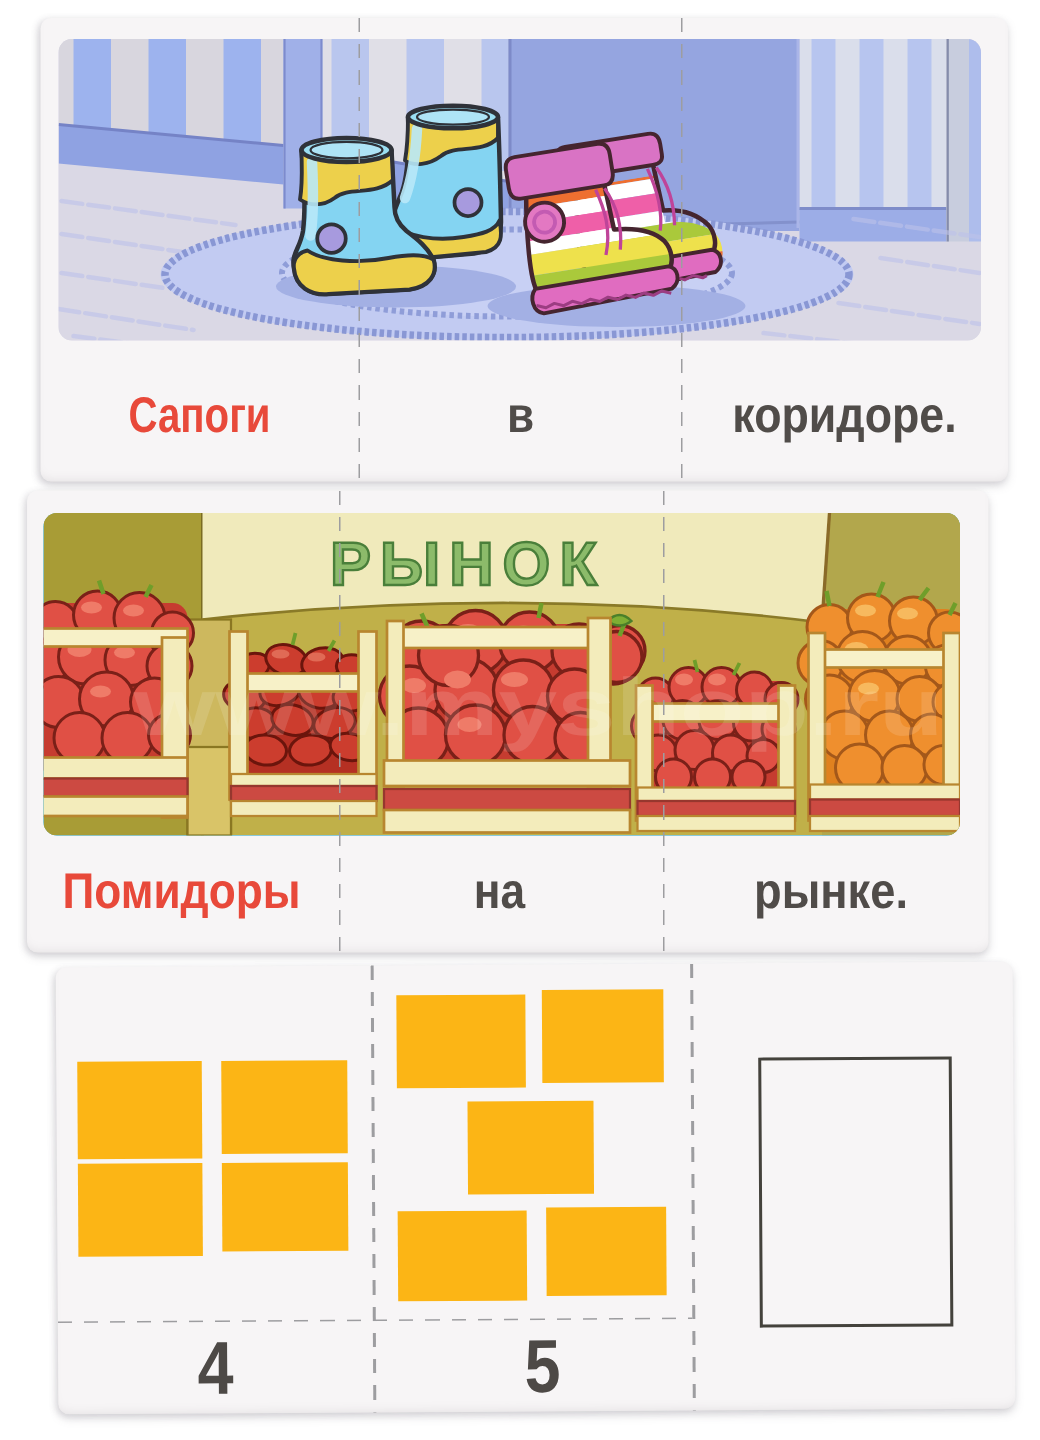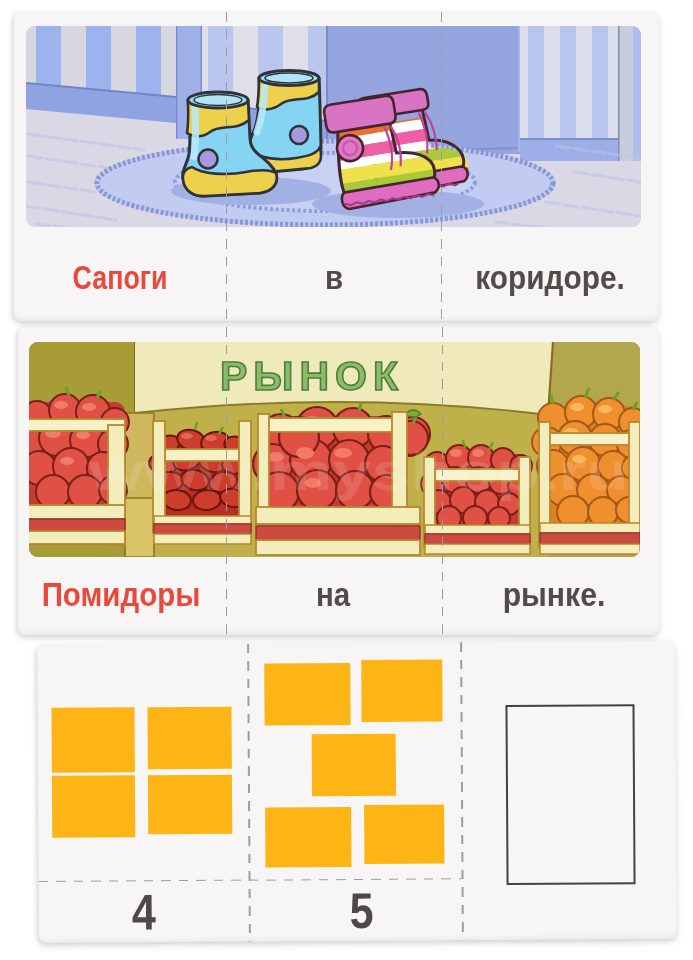--- a/index.html
+++ b/index.html
@@ -9,21 +9,21 @@
 .dashh{position:absolute;height:1.4px;background:repeating-linear-gradient(to right,#9d9da0 0 9.5px,rgba(0,0,0,0) 9.5px 17.5px)}
 .w{position:absolute;font-weight:bold;white-space:nowrap;font-size:33.5px;color:#504c49}
 .red{color:#e8493a}
 .ill{position:absolute;border-radius:9px;overflow:hidden}
 .orect{position:absolute;background:#fcb515}
 .num{position:absolute;font-weight:bold;color:#4d4946;font-size:50px;transform:translate(-50%,-50%) scaleX(0.86)}
 </style>
 </head>
 <body>
 
-<div class="card" id="c1" style="left:14px;top:12px;width:645px;height:309px;">
+<div class="card" id="c1" style="left:27px;top:12px;width:645px;height:309px;">
 
   <div class="ill" style="left:12px;top:14px;width:615px;height:201px;background:#dad8e5">
     <svg width="615" height="201" viewBox="0 0 615 201" xmlns="http://www.w3.org/2000/svg">
       <defs>
         <clipPath id="wallA">
             <polygon points="0,0 150,0 150,71 0,57"></polygon>
           </clipPath>
         <clipPath id="wallB">
             <polygon points="176,0 300,0 300,95 176,74"></polygon>
           </clipPath>

